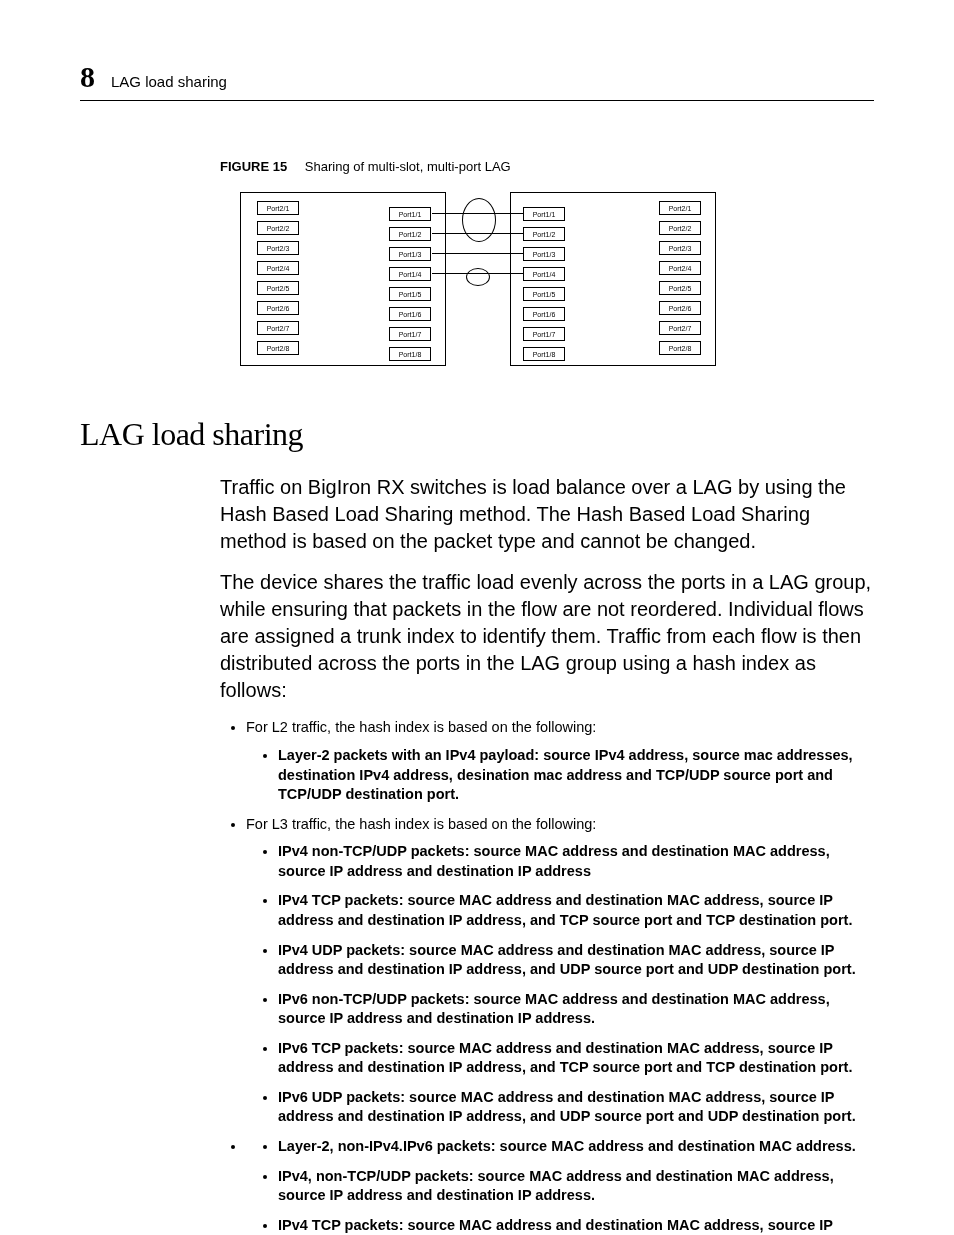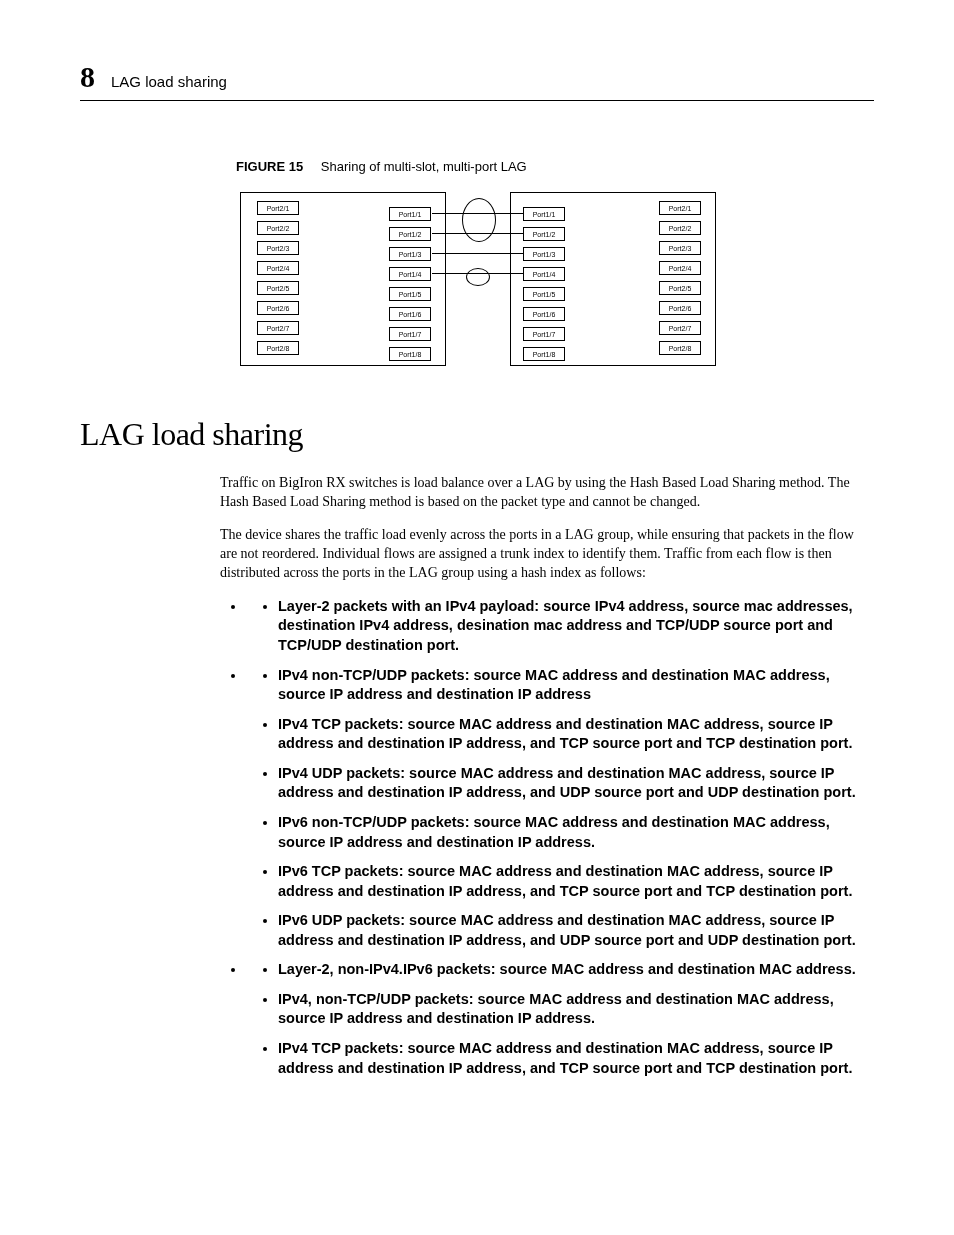--- a/index.html
+++ b/index.html
@@ -29,21 +29,21 @@
     font-weight: bold;
   }
   .header-title {
     font-size: 15px;
   }
   .figure-caption {
     margin-top: 58px;
     margin-left: 140px;
     font-size: 13px;
   }
-  .figure-caption .fig-label { font-weight: bold; margin-right: 14px; margin-left: 16px; }
+  .figure-caption .fig-label { font-weight: bold; margin-right: 14px; }
   .diagram {
     margin: 18px 0 0 160px;
     width: 476px;
     height: 176px;
     position: relative;
   }
   .switch {
     position: absolute;
     top: 0;
     width: 206px;
@@ -91,23 +91,22 @@
   .section-heading {
     font-family: Georgia, 'Times New Roman', serif;
     font-size: 32px;
     font-weight: normal;
     margin-top: 48px;
     letter-spacing: -0.5px;
   }
   .body-block {
     margin-left: 140px;
     margin-top: 18px;
-    font-size: 14px;
+    font-size: 20px;
     line-height: 1.35;
-    font-family: Liberation Serif, serif;
   }
   .body-block p { margin: 0 0 14px 0; }
   ul.level1 {
     margin: 0 0 0 140px;
     padding-left: 26px;
     font-size: 14.5px;
     line-height: 1.35;
   }
   ul.level1 > li { margin-bottom: 8px; }
   ul.level2 {
@@ -192,25 +191,27 @@
 
   <h1 class="section-heading">LAG load sharing</h1>
 
   <div class="body-block">
     <p>Traffic on BigIron RX switches is load balance over a LAG by using the Hash Based Load Sharing method. The Hash Based Load Sharing method is based on the packet type and cannot be changed.</p>
     <p>The device shares the traffic load evenly across the ports in a LAG group, while ensuring that packets in the flow are not reordered. Individual flows are assigned a trunk index to identify them. Traffic from each flow is then distributed across the ports in the LAG group using a hash index as follows:</p>
   </div>
 
   <ul class="level1">
     <li>
+      <span>For L2 traffic, the hash index is based on the following:</span>
       <ul class="level2">
         <li>Layer-2 packets with an IPv4 payload: source IPv4 address, source mac addresses, destination IPv4 address,  desination mac address and TCP/UDP source port and TCP/UDP destination port.</li>
       </ul>
     </li>
     <li>
+      <span>For L3 traffic, the hash index is based on the following:</span>
       <ul class="level2">
         <li>IPv4 non-TCP/UDP packets: source MAC address and destination MAC address, source IP address and destination IP address</li>
         <li>IPv4 TCP packets: source MAC address and destination MAC address, source IP address and destination IP address, and TCP source port and TCP destination port.</li>
         <li>IPv4 UDP packets: source MAC address and destination MAC address, source IP address and destination IP address, and UDP source port and UDP destination port.</li>
         <li>IPv6 non-TCP/UDP packets: source MAC address and destination MAC address, source IP address and destination IP address.</li>
         <li>IPv6 TCP packets: source MAC address and destination MAC address, source IP address and destination IP address, and TCP source port and TCP destination port.</li>
         <li>IPv6 UDP packets: source MAC address and destination MAC address, source IP address and destination IP address, and UDP source port and UDP destination port.</li>
       </ul>
     </li>
     <li>

